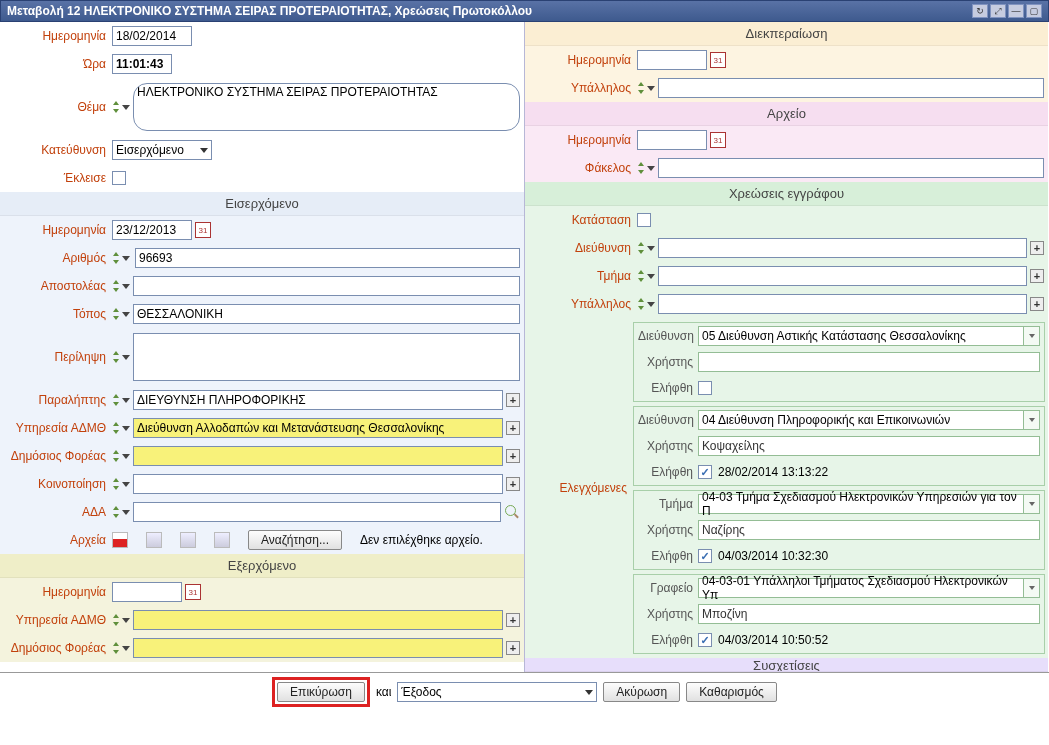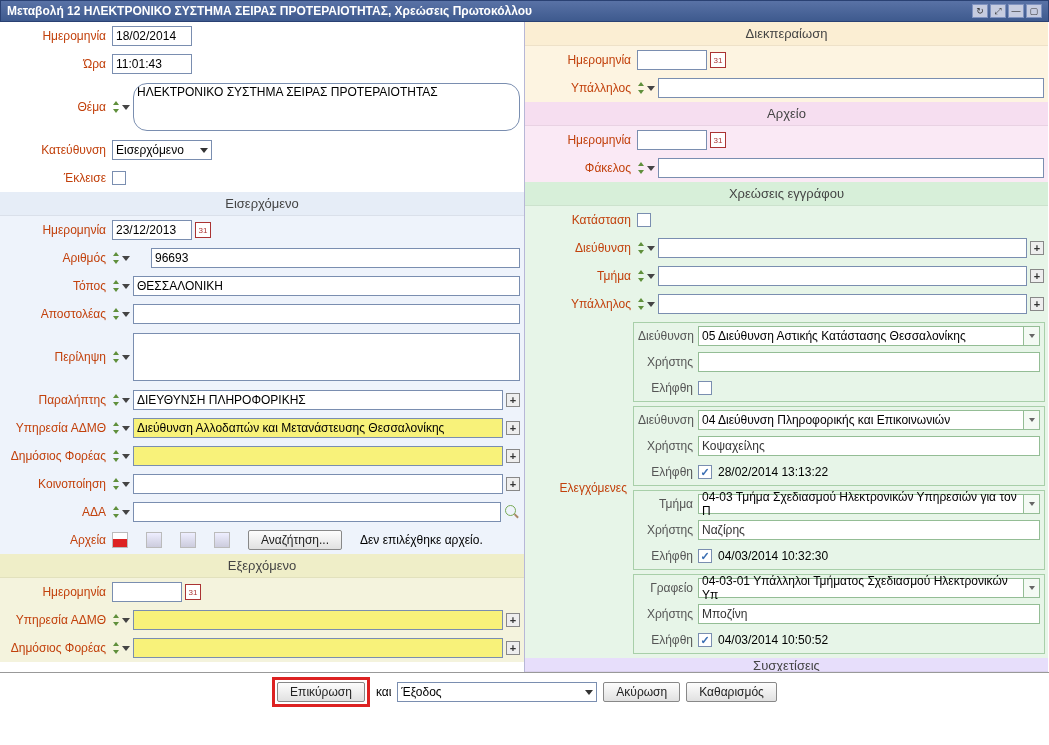--- a/index.html
+++ b/index.html
@@ -77,21 +77,21 @@
 
 <div class="main">
 
   <div class="col">
     <div class="row bg-white">
       <span class="lbl">Ημερομηνία</span>
       <input class="inp" style="width: 80px;" value="18/02/2014">
     </div>
     <div class="row bg-white">
       <span class="lbl">Ώρα</span>
-      <input class="inp" style="width: 80px;" value="11:01:43">
+      <input class="inp" style="width: 60px; font-weight: bold;" value="11:01:43">
     </div>
     <div class="row bg-white tall">
       <span class="lbl">Θέμα</span>
       <span class="sort-ic"></span>
         <span class="dd-ic"></span>
       <textarea class="inp" style="flex: 1 1 0%; margin-left: 2px; border-radius: 14px;">ΗΛΕΚΤΡΟΝΙΚΟ ΣΥΣΤΗΜΑ ΣΕΙΡΑΣ ΠΡΟΤΕΡΑΙΟΤΗΤΑΣ</textarea>
     </div>
     <div class="row bg-white">
       <span class="lbl">Κατεύθυνση</span>
       <span class="sel" style="width:100px">Εισερχόμενο</span>
@@ -104,33 +104,33 @@
     <div class="section-h bg-inc-h">Εισερχόμενο</div>
     <div class="row bg-inc">
       <span class="lbl">Ημερομηνία</span>
       <input class="inp" style="width: 80px;" value="23/12/2013">
       <span class="cal-ic"></span>
     </div>
     <div class="row bg-inc">
       <span class="lbl">Αριθμός</span>
       <span class="sort-ic"></span>
         <span class="dd-ic"></span>
-      <input class="inp" style="flex: 1 1 0%; margin-left: 20px;" value="96693">
+      <input class="inp" style="flex: 1 1 0%; margin-left: 4px;" value="96693">
+    </div>
+    <div class="row bg-inc">
+      <span class="lbl">Αποστολέας</span>
+      <span class="sort-ic"></span>
+        <span class="dd-ic"></span>
+      <input class="inp" style="flex: 1 1 0%; margin-left: 2px;" value="">
     </div>
     <div class="row bg-inc">
       <span class="lbl">Τόπος</span>
       <span class="sort-ic"></span>
         <span class="dd-ic"></span>
       <input class="inp" style="flex: 1 1 0%; margin-left: 2px;" value="ΘΕΣΣΑΛΟΝΙΚΗ">
-    </div>
-    <div class="row bg-inc">
-      <span class="lbl">Αποστολέας</span>
-      <span class="sort-ic"></span>
-        <span class="dd-ic"></span>
-      <input class="inp" style="flex: 1 1 0%; margin-left: 2px;" value="">
     </div>
     <div class="row bg-inc tall">
       <span class="lbl">Περίληψη</span>
       <span class="sort-ic"></span>
         <span class="dd-ic"></span>
       <textarea class="inp" style="flex: 1 1 0%; margin-left: 2px;"></textarea>
     </div>
     <div class="row bg-inc">
       <span class="lbl">Παραλήπτης</span>
       <span class="sort-ic"></span>

